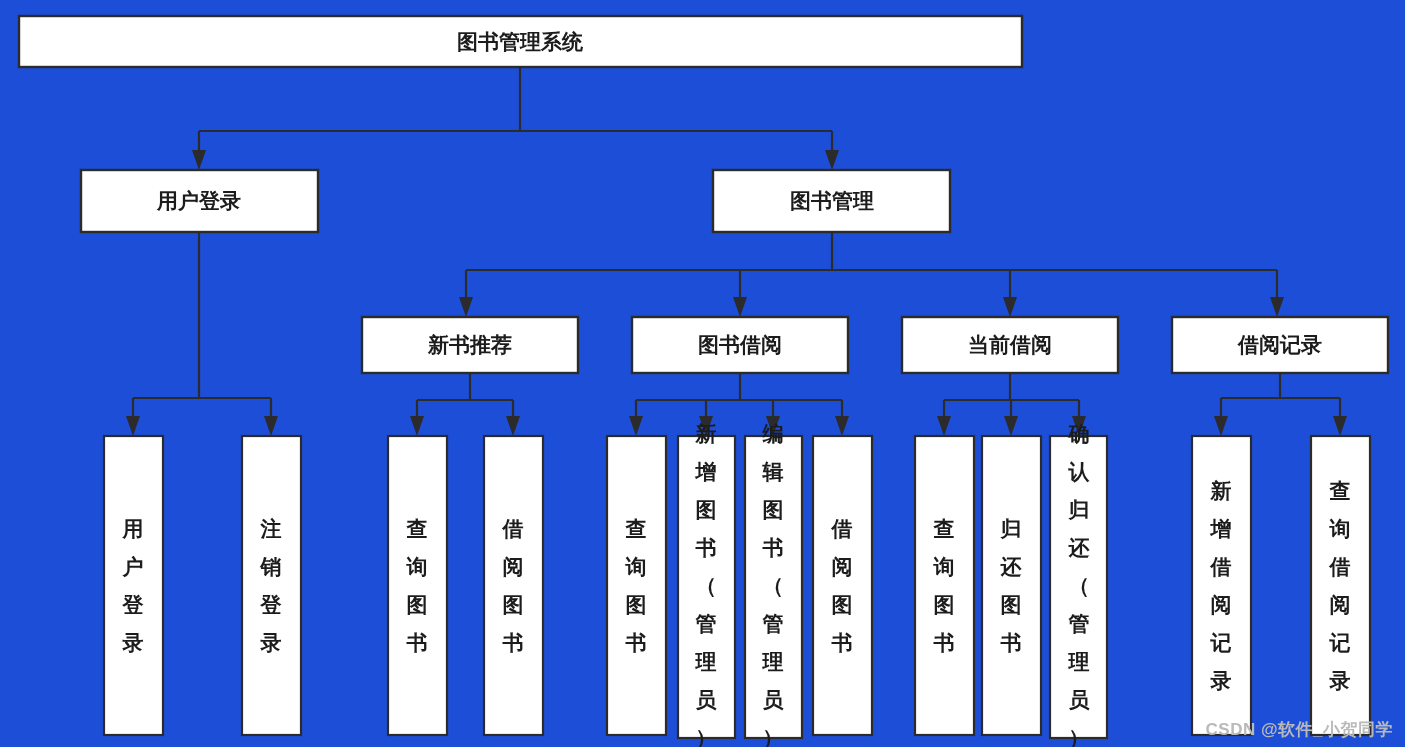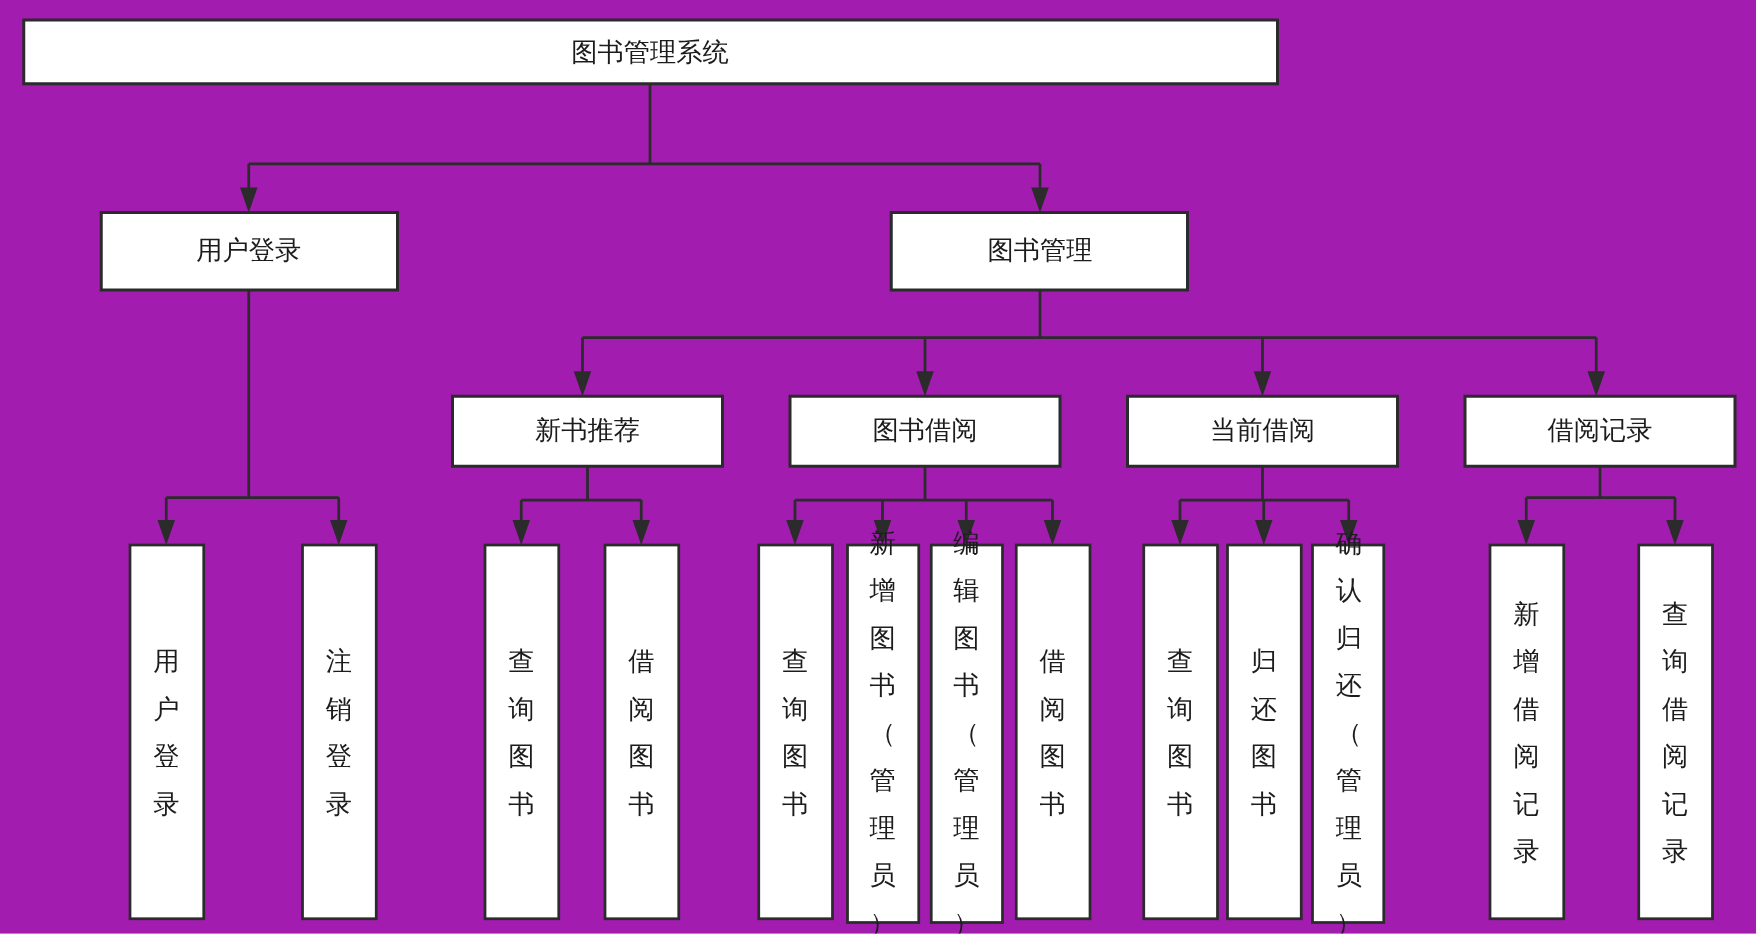--- a/index.html
+++ b/index.html
@@ -7,22 +7,23 @@
     padding: 0;
     background: #ffffff;
   }
   body {
     font-family: "Liberation Sans", "DejaVu Sans", sans-serif;
   }
   #diagram-root {
     position: relative;
     width: 1405px;
     height: 747px;
-    background: #a21caf;
+    background: #1d4ed8;
     overflow: hidden;
+    font-weight: bold;
   }
   svg#tree-svg {
     position: absolute;
     left: 0;
     top: 0;
     width: 1405px;
     height: 747px;
     display: block;
   }
   .node-box {
@@ -247,14 +248,15 @@
       <text class="node-label-v vtext" x="1221" y="487"><tspan x="1221" y="498.4">新</tspan><tspan x="1221" y="536.4">增</tspan><tspan x="1221" y="574.4">借</tspan><tspan x="1221" y="612.4">阅</tspan><tspan x="1221" y="650.4">记</tspan><tspan x="1221" y="688.4">录</tspan></text>
     </g>
 
     <g>
       <rect class="node-box-thin" x="1311" y="436" width="59" height="299"></rect>
       <text class="node-label-v vtext" x="1340" y="487"><tspan x="1340" y="498.4">查</tspan><tspan x="1340" y="536.4">询</tspan><tspan x="1340" y="574.4">借</tspan><tspan x="1340" y="612.4">阅</tspan><tspan x="1340" y="650.4">记</tspan><tspan x="1340" y="688.4">录</tspan></text>
     </g>
 
   </svg>
 
+  <div class="watermark">CSDN @软件_小贺同学</div>
 
 </div>
 
 </body></html>

